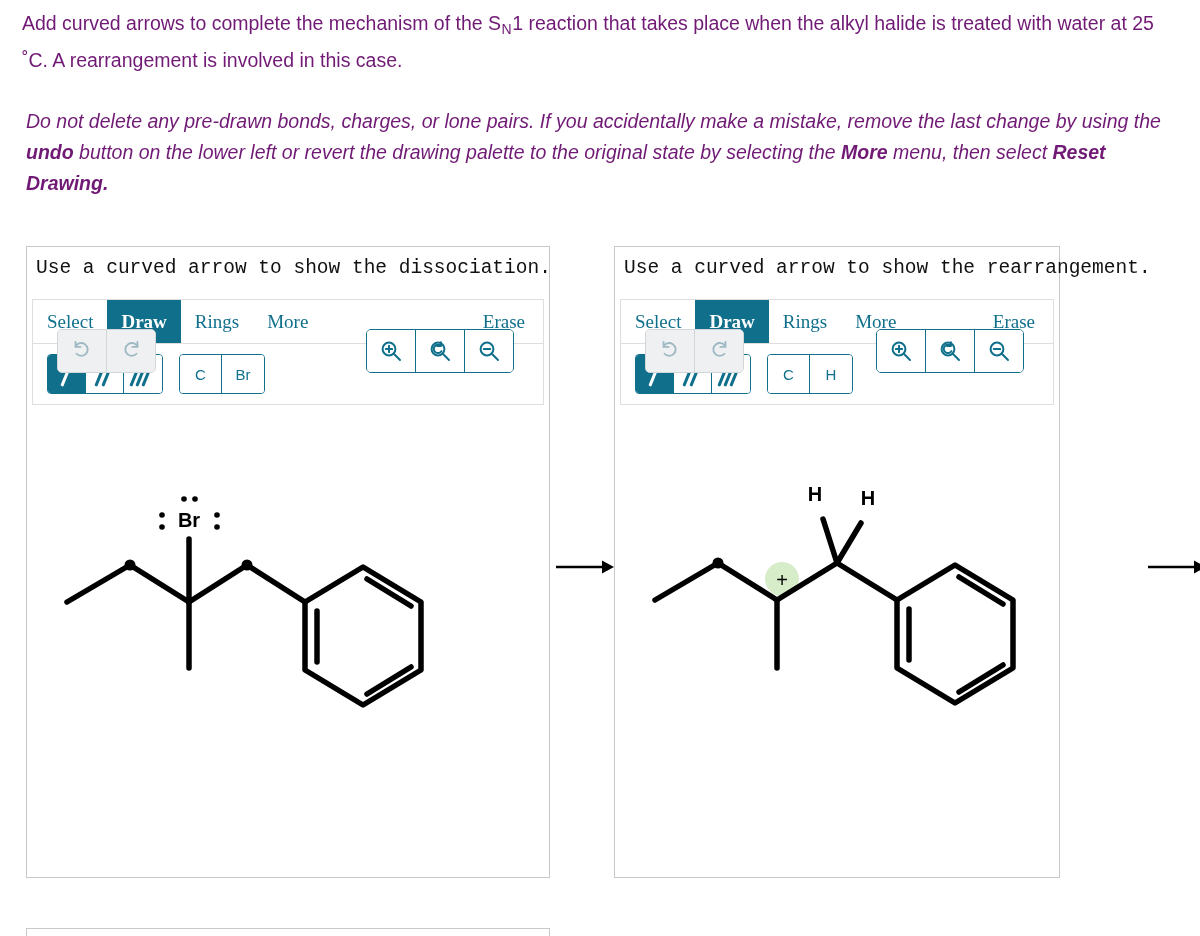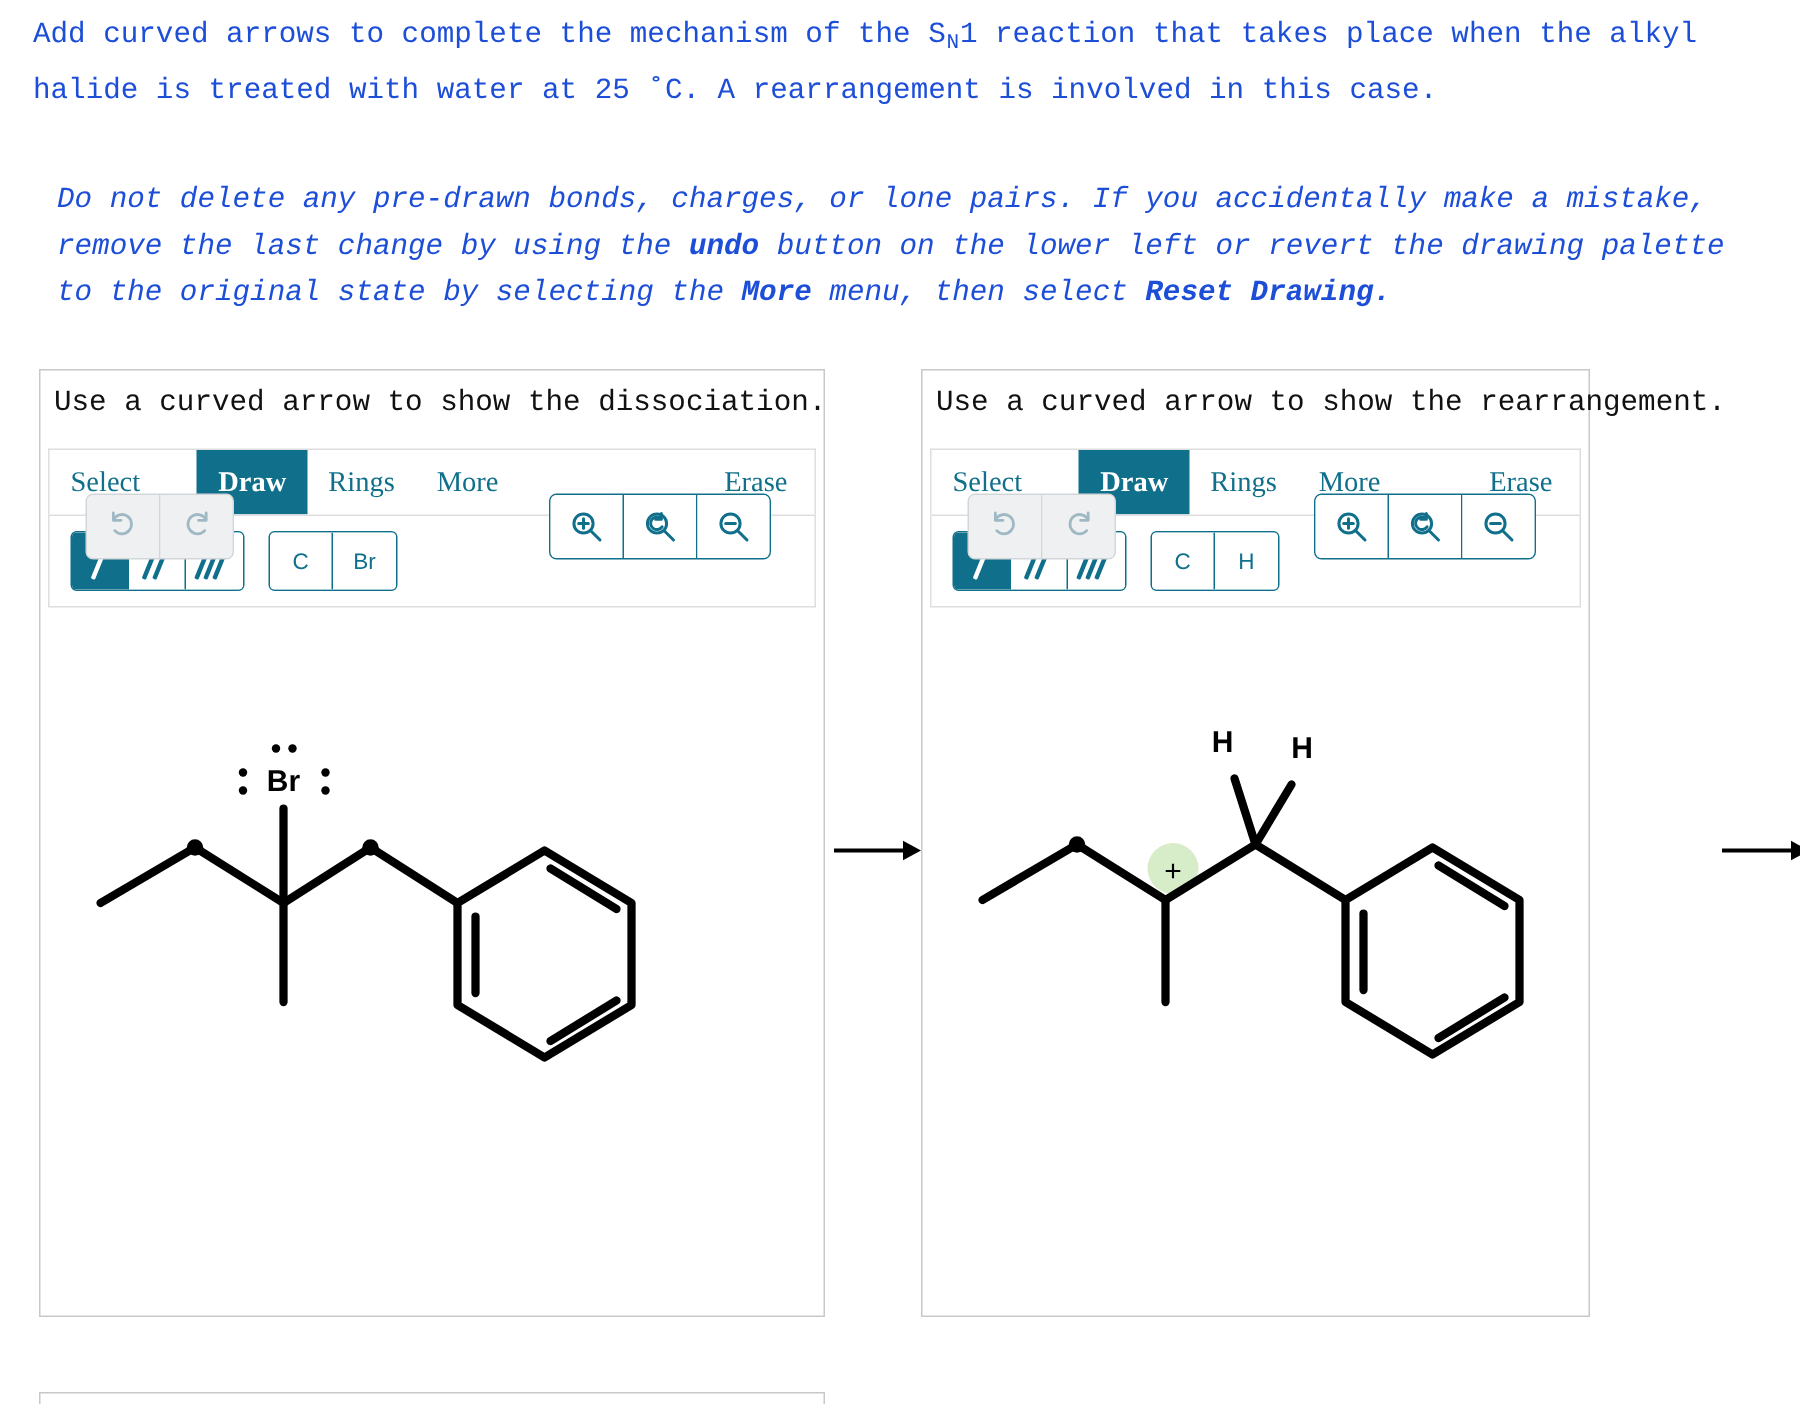--- a/index.html
+++ b/index.html
@@ -18,31 +18,31 @@
   }
 
   
   #prompt-block {
     position: absolute;
     left: 22px;
     top: 2px;
     width: 1152px;
   }
   .prompt-line {
-    font-family: Liberation Mono, monospace;
+    font-family: Liberation Sans, sans-serif;
     font-size: 19.5px;
     line-height: 31px;
-    color: #1d4ed8;
+    color: #701a75;
   }
   #prompt-main {
     margin: 0;
     padding-top: 6px;
   }
   #prompt-note {
-    margin: 16px;
+    margin: 4px;
     padding-top: 26px;
     font-style: italic;
   }
   .sub {
     font-size: 0.72em;
     vertical-align: -0.28em;
     padding: 0 0.5px;
   }
   .bold-italic {
     font-weight: bold;
@@ -114,21 +114,20 @@
     cursor: pointer;
     user-select: none;
     background: transparent;
     border: none;
     line-height: 1;
   }
   .menu-item.active {
     background: #10708c;
     color: #ffffff;
     font-weight: bold;
-    margin-left: 24px;
   }
   .menu-spacer {
     flex: 1 1 auto;
   }
   .menu-erase {
     padding-right: 18px;
   }
 
   .tool-bar {
     position: relative;

